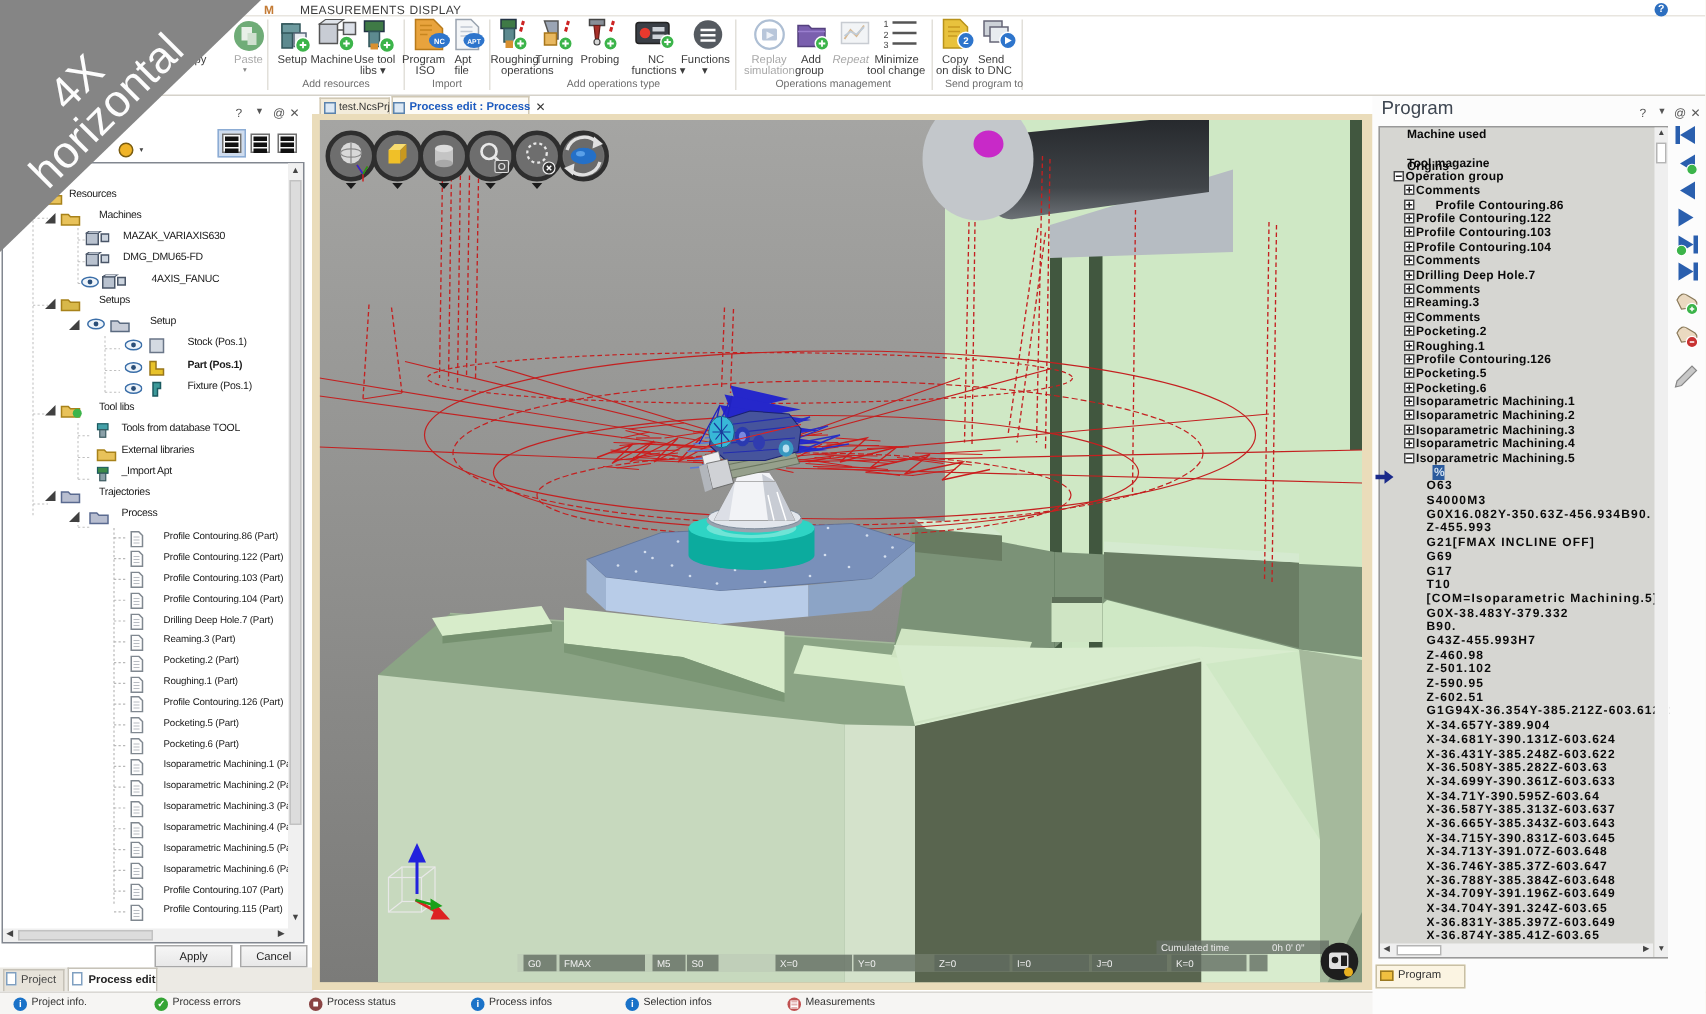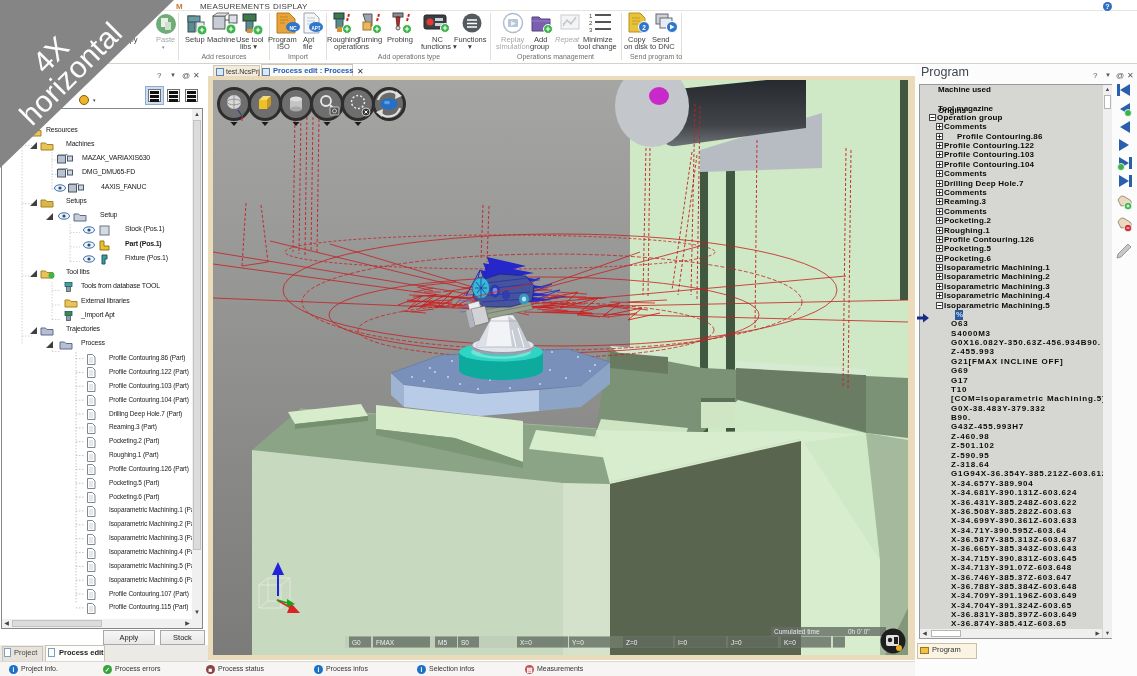--- a/index.html
+++ b/index.html
@@ -393,21 +393,21 @@
 <div class="abs" style="left:109px;top:603.4px;font-size:6.5px;letter-spacing:-0.1px;color:#1a1a1a;white-space:nowrap;">Profile Contouring.115 (Part)</div>
 <div class="abs" style="left:192px;top:109px;width:10px;height:519px;background:#f0f0f0;"></div>
 <div class="abs" style="left:192px;top:109px;width:10px;height:10px;background:#f0f0f0;color:#444;font-size:6px;text-align:center;line-height:10px;">▲</div>
 <div class="abs" style="left:193px;top:120px;width:8px;height:430px;background:#dcdcdc;border:1px solid #c2c2c2;"></div>
 <div class="abs" style="left:192px;top:607px;width:10px;height:10px;background:#f0f0f0;color:#444;font-size:6px;text-align:center;line-height:10px;">▼</div>
 <div class="abs" style="left:2px;top:619px;width:190px;height:9px;background:#f0f0f0;"></div>
 <div class="abs" style="left:2px;top:619px;width:9px;height:9px;color:#444;font-size:6px;text-align:center;line-height:9px;">◀</div>
 <div class="abs" style="left:183px;top:619px;width:9px;height:9px;color:#444;font-size:6px;text-align:center;line-height:9px;">▶</div>
 <div class="abs" style="left:12px;top:620px;width:90px;height:7px;background:#dcdcdc;border:1px solid #c2c2c2;"></div>
 <div class="abs" style="left:103px;top:630px;width:52px;height:15px;background:linear-gradient(#f6f6f6,#e8e8e8);border:1px solid #a8a8a8;font-size:7.5px;color:#222;text-align:center;line-height:14px;">Apply</div>
-<div class="abs" style="left:160px;top:630px;width:45px;height:15px;background:linear-gradient(#f6f6f6,#e8e8e8);border:1px solid #a8a8a8;font-size:7.5px;color:#222;text-align:center;line-height:14px;">Stock</div>
+<div class="abs" style="left:160px;top:630px;width:45px;height:15px;background:linear-gradient(#f6f6f6,#e8e8e8);border:1px solid #a8a8a8;font-size:7.5px;color:#222;text-align:center;line-height:14px;">Cancel</div>
 <div class="abs" style="left:0px;top:645px;width:209px;height:16px;background:#eceae4;"></div>
 <div class="abs" style="left:2px;top:646px;width:41px;height:15px;background:#e7e3da;border:1px solid #c6c2b8;border-bottom:none;"></div>
 <div class="abs" style="left:45px;top:645px;width:60px;height:16px;background:#fdfdfc;border:1px solid #c6c2b8;border-bottom:none;"></div>
 <div class="abs" style="left:4px;top:648px;width:7px;height:9px;background:#fff;border:1px solid #7f9fc0;"></div>
 <div class="abs" style="left:48px;top:648px;width:7px;height:9px;background:#fff;border:1px solid #7f9fc0;"></div>
 <div class="abs" style="left:14px;top:649px;font-size:7.5px;color:#444;white-space:nowrap;line-height:8.5px;">Project</div>
 <div class="abs" style="left:59px;top:649px;font-size:7.5px;color:#222;font-weight:bold;white-space:nowrap;line-height:8.5px;">Process edit</div>
 <div class="abs" style="left:0px;top:661px;width:1137px;height:15px;background:#f6f5f3;border-top:1px solid #dad8d4;"></div>
 <div class="abs" style="left:9px;top:665px;width:9px;height:9px;border-radius:50%;background:#1a72c8;color:#fff;font-size:6.5px;font-weight:bold;text-align:center;line-height:9px;">i</div>
 <div class="abs" style="left:21px;top:665px;font-size:7px;color:#333;white-space:nowrap;line-height:8px;">Project info.</div>
@@ -845,21 +845,21 @@
 <div class="abs" style="left:951px;top:366.20000000000005px;font-size:8px;font-weight:bold;letter-spacing:0.8px;color:#0a0a0a;white-space:nowrap;text-align:right;">G69</div>
 <div class="abs" style="left:951px;top:375.58000000000004px;font-size:8px;font-weight:bold;letter-spacing:0.8px;color:#0a0a0a;white-space:nowrap;">G17</div>
 <div class="abs" style="left:951px;top:384.96000000000004px;font-size:8px;font-weight:bold;letter-spacing:0.8px;color:#0a0a0a;white-space:nowrap;">T10</div>
 <div class="abs" style="left:951px;top:394.34000000000003px;font-size:8px;font-weight:bold;letter-spacing:0.8px;color:#0a0a0a;white-space:nowrap;">[COM=Isoparametric Machining.5]</div>
 <div class="abs" style="left:951px;top:403.72px;font-size:8px;font-weight:bold;letter-spacing:0.8px;color:#0a0a0a;white-space:nowrap;">G0X-38.483Y-379.332</div>
 <div class="abs" style="left:951px;top:413.1px;font-size:8px;font-weight:bold;letter-spacing:0.8px;color:#0a0a0a;white-space:nowrap;">B90.</div>
 <div class="abs" style="left:951px;top:422.48px;font-size:8px;font-weight:bold;letter-spacing:0.8px;color:#0a0a0a;white-space:nowrap;">G43Z-455.993H7</div>
 <div class="abs" style="left:951px;top:431.86px;font-size:8px;font-weight:bold;letter-spacing:0.8px;color:#0a0a0a;white-space:nowrap;">Z-460.98</div>
 <div class="abs" style="left:951px;top:441.24000000000007px;font-size:8px;font-weight:bold;letter-spacing:0.8px;color:#0a0a0a;white-space:nowrap;">Z-501.102</div>
 <div class="abs" style="left:951px;top:450.62000000000006px;font-size:8px;font-weight:bold;letter-spacing:0.8px;color:#0a0a0a;white-space:nowrap;">Z-590.95</div>
-<div class="abs" style="left:951px;top:460.00000000000006px;font-size:8px;font-weight:bold;letter-spacing:0.8px;color:#0a0a0a;white-space:nowrap;">Z-318.64</div>
+<div class="abs" style="left:951px;top:460.00000000000006px;font-size:8px;font-weight:bold;letter-spacing:0.8px;color:#0a0a0a;white-space:nowrap;">Z-602.51</div>
 <div class="abs" style="left:951px;top:469.38000000000005px;font-size:8px;font-weight:bold;letter-spacing:0.8px;color:#0a0a0a;white-space:nowrap;">G1G94X-36.354Y-385.212Z-603.612F1</div>
 <div class="abs" style="left:951px;top:478.76000000000005px;font-size:8px;font-weight:bold;letter-spacing:0.8px;color:#0a0a0a;white-space:nowrap;">X-34.657Y-389.904</div>
 <div class="abs" style="left:951px;top:488.14000000000004px;font-size:8px;font-weight:bold;letter-spacing:0.8px;color:#0a0a0a;white-space:nowrap;">X-34.681Y-390.131Z-603.624</div>
 <div class="abs" style="left:951px;top:497.52000000000004px;font-size:8px;font-weight:bold;letter-spacing:0.8px;color:#0a0a0a;white-space:nowrap;">X-36.431Y-385.248Z-603.622</div>
 <div class="abs" style="left:951px;top:506.90000000000003px;font-size:8px;font-weight:bold;letter-spacing:0.8px;color:#0a0a0a;white-space:nowrap;">X-36.508Y-385.282Z-603.63</div>
 <div class="abs" style="left:951px;top:516.28px;font-size:8px;font-weight:bold;letter-spacing:0.8px;color:#0a0a0a;white-space:nowrap;">X-34.699Y-390.361Z-603.633</div>
 <div class="abs" style="left:951px;top:525.66px;font-size:8px;font-weight:bold;letter-spacing:0.8px;color:#0a0a0a;white-space:nowrap;">X-34.71Y-390.595Z-603.64</div>
 <div class="abs" style="left:951px;top:535.04px;font-size:8px;font-weight:bold;letter-spacing:0.8px;color:#0a0a0a;white-space:nowrap;">X-36.587Y-385.313Z-603.637</div>
 <div class="abs" style="left:951px;top:544.4200000000001px;font-size:8px;font-weight:bold;letter-spacing:0.8px;color:#0a0a0a;white-space:nowrap;">X-36.665Y-385.343Z-603.643</div>
 <div class="abs" style="left:951px;top:553.8000000000001px;font-size:8px;font-weight:bold;letter-spacing:0.8px;color:#0a0a0a;white-space:nowrap;">X-34.715Y-390.831Z-603.645</div>

